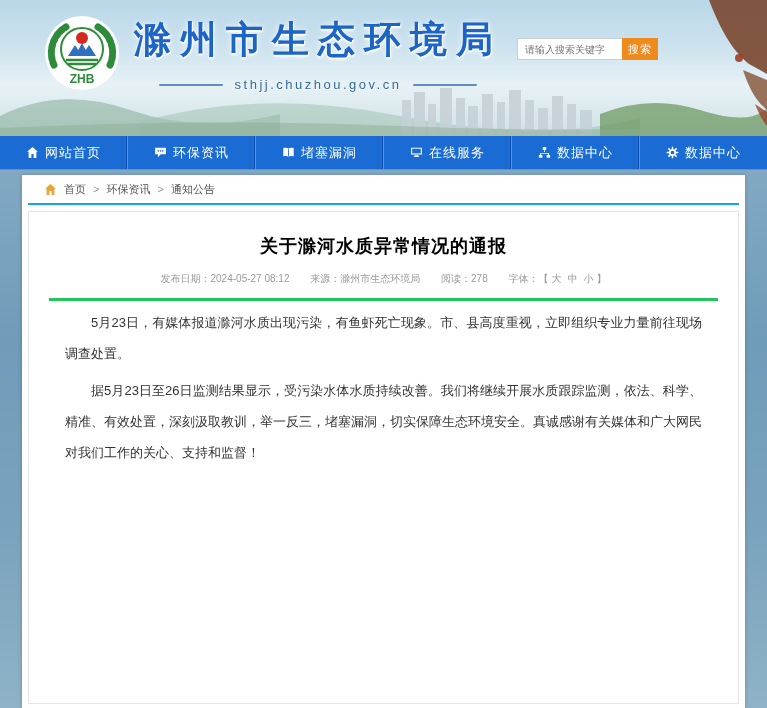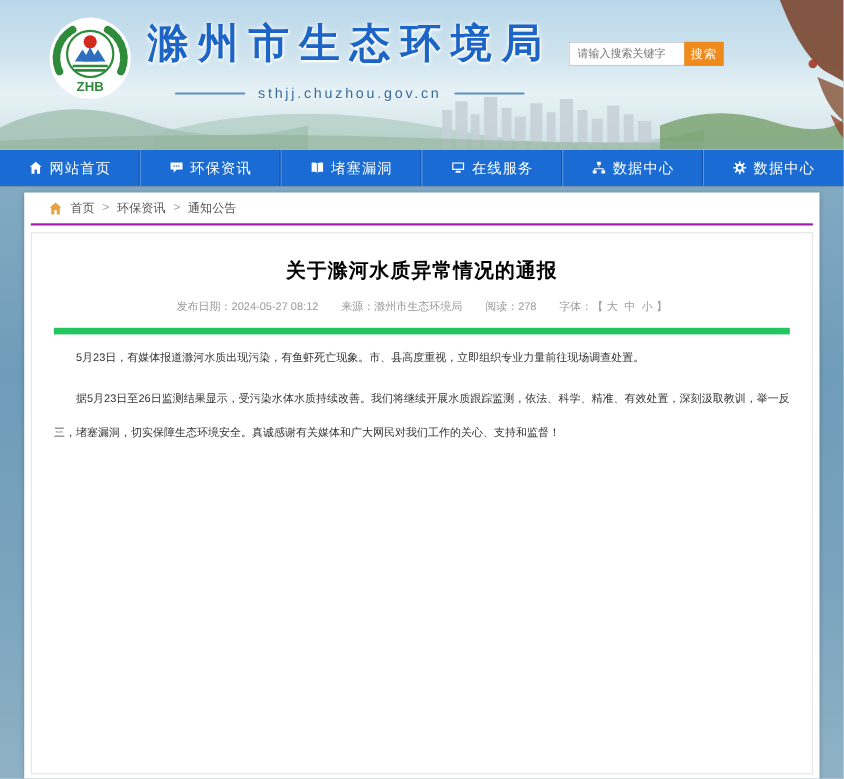--- a/index.html
+++ b/index.html
@@ -47,42 +47,42 @@
   .nav-item + .nav-item{border-left:1px solid rgba(255,255,255,.28);box-shadow:-1px 0 0 rgba(0,40,110,.35);}
   .nav-icon{display:inline-flex;width:13px;height:13px;}
   .nav-icon svg{width:13px;height:13px;fill:#fff;}
   
   .content-wrap{
     margin:6px 22px 0;background:#fff;box-sizing:border-box;padding:0 6px;
     height:533px;box-shadow:0 0 4px rgba(0,0,0,.2);
   }
   .breadcrumb{
     height:28px;display:flex;align-items:center;gap:7px;padding-left:16px;
-    font-size:11px;color:#555;border-bottom:2px solid #a21caf;
+    font-size:11px;color:#555;border-bottom:2px solid #0ea5e9;
   }
   .breadcrumb .crumb{color:#555;text-decoration:none;cursor:pointer;}
   .breadcrumb .crumb.current{cursor:default;font-family:Liberation Serif, serif;}
   .breadcrumb .sep{color:#999;}
   .home-glyph{display:inline-flex;width:13px;height:13px;}
   .home-glyph svg{width:13px;height:13px;fill:#e8a33d;}
   .article-box{
     border:1px solid #e5e5e5;margin:6px 0 0;padding:16px 20px 20px;min-height:455px;background:#fff;
   }
   .article-title{
     margin:6px 0 0;text-align:center;font-size:18px;color:#000000;letter-spacing:1px;font-weight:bold;
   }
   .meta{
     margin-top:14px;text-align:center;font-size:10px;color:#9a9a9a;
-    padding-bottom:12px;border-bottom:6px solid #22c55e;white-space:nowrap;
+    padding-bottom:12px;border-bottom:3px solid #22c55e;white-space:nowrap;
   }
   .meta .grp{margin:0 9px;}
   .meta .fsz{cursor:pointer;margin:0 3px;}
   .body-text{margin-top:6px;}
   .body-text p{
-    font-size:10px;color:#333;line-height:31px;text-indent:2em;margin:6px 0;text-align:justify;
+    font-size:13px;color:#333;line-height:31px;text-indent:2em;margin:6px 16px;text-align:justify;
   }
 </style>
 </head>
 <body>
 
 <header class="masthead">
 
   <svg class="scenery" width="767" height="66" viewBox="0 0 767 66">
     <path d="M0 46 Q60 16 130 40 T280 44 L280 66 L0 66 Z" fill="#93b7a4" opacity=".65"></path>
     <path d="M140 52 Q260 18 400 46 T640 48 L640 66 140 66 Z" fill="#a3c2b2" opacity=".55"></path>

